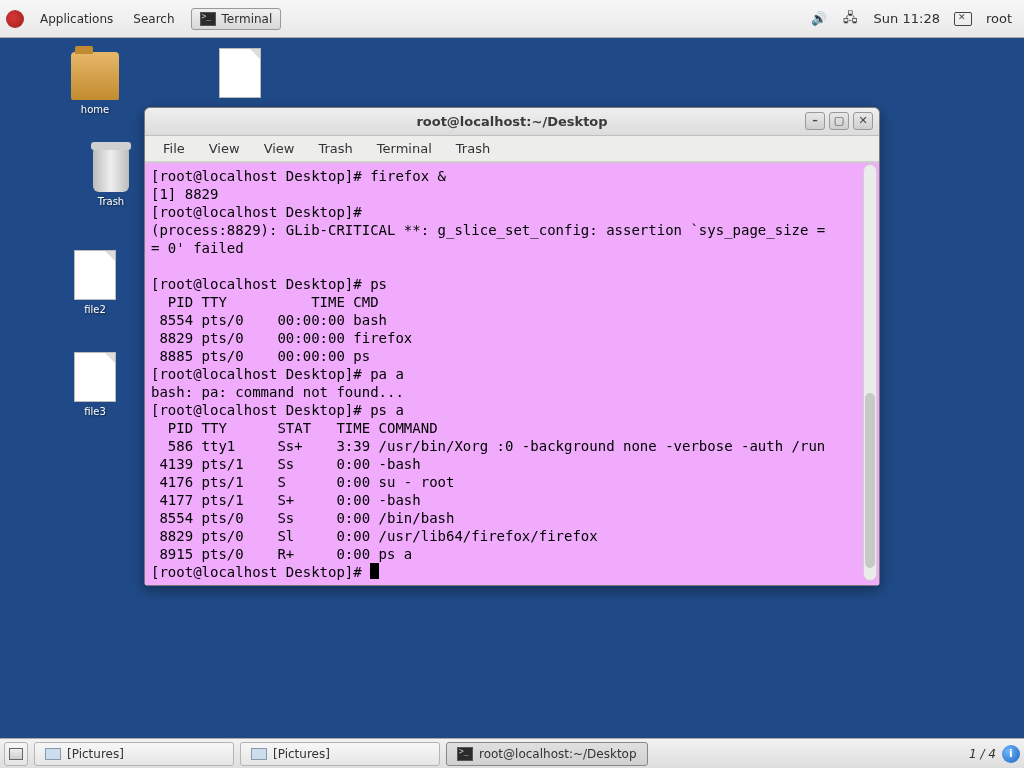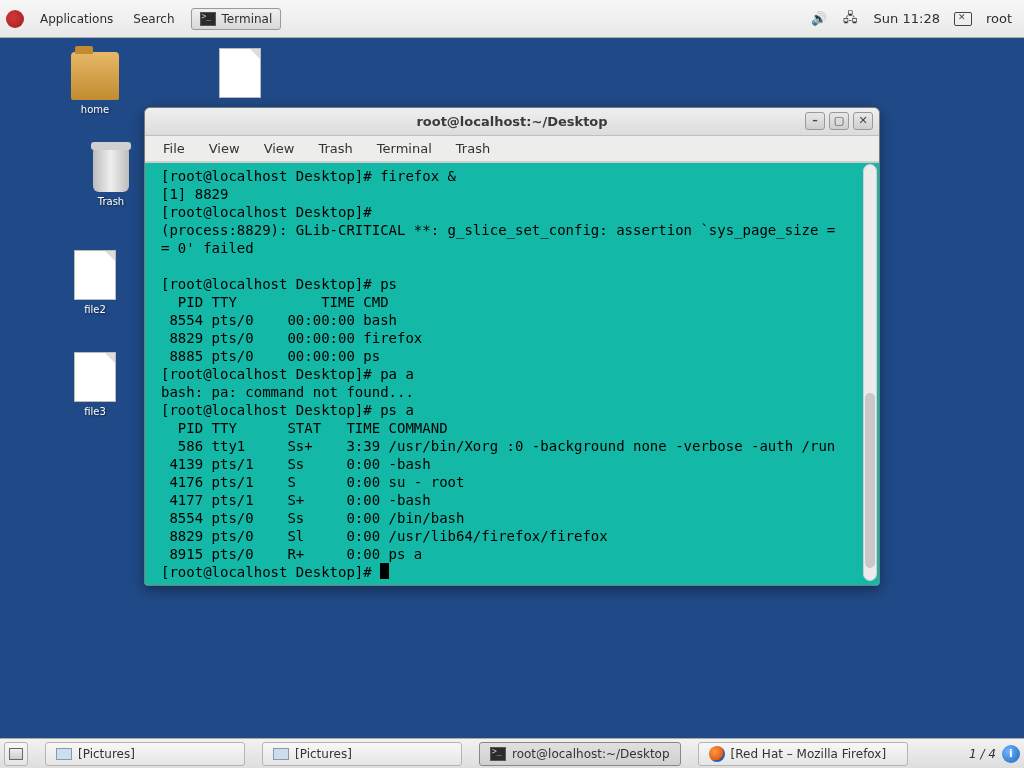--- a/index.html
+++ b/index.html
@@ -66,39 +66,39 @@
   .win-btn {
     width:20px; height:18px; background:linear-gradient(#e8e8e8,#cfcfcf);
     border:1px solid #999; border-radius:3px; font-size:11px; line-height:16px; text-align:center; color:#444;
   }
   .menubar {
     height:26px; display:flex; align-items:center; gap:4px; padding:0 8px;
     background:#ededec; border-bottom:1px solid #d0d0d0; font-size:13px; color:#333;
   }
   .menubar span { padding:2px 10px; }
   .terminal {
-    background:#14b8a6; color:#000;
+    background:#f0abfc; color:#000;
     font-family:"DejaVu Sans Mono","Liberation Mono",monospace;
-    font-size:14px; line-height:18px; padding:4px 16px;
+    font-size:14px; line-height:18px; padding:4px 6px;
     white-space:pre; border-top:1px solid #ccc;
   }
   .cursor { display:inline-block; width:9px; height:16px; background:#000; vertical-align:-2px; }
   .scrollbar { position:absolute; right:2px; top:56px; bottom:4px; width:14px; background:#ececec; border:1px solid #cfcfcf; border-radius:7px; }
   .thumb { position:absolute; left:1px; right:1px; top:55%; height:42%; background:#c8c8c8; border-radius:6px; }
 
   
   .bottom-panel {
     position:absolute; left:0; right:0; bottom:0; height:30px;
     background:linear-gradient(#f2f2f2,#dedede); border-top:1px solid #aaa;
     display:flex; align-items:center; padding:0 4px; font-size:12px; color:#333;
   }
   .bp-btn {
     height:24px; padding:0 10px; margin-right:6px;
     background:linear-gradient(#f7f7f7,#e6e6e6); border:1px solid #b5b5b5; border-radius:3px;
-    display:flex; align-items:center; gap:6px; min-width:200px;margin-left:11px;
+    display:flex; align-items:center; gap:6px; min-width:200px;
   }
   .bp-btn.active { background:linear-gradient(#e0e0e0,#d0d0d0); border-color:#888; }
   .pic-mini { width:16px; height:12px; background:#cde; border:1px solid #89a; }
   .ff-mini { width:16px; height:16px; border-radius:50%; background:radial-gradient(circle at 35% 35%,#ff9b3a,#e05a1a 60%,#2a5ea8 61%); }
   .ws { margin-left:auto; margin-right:6px;font-style:italic; }
   .info-mini { width:18px;height:18px;border-radius:50%;background:radial-gradient(circle at 35% 35%,#6fb6ff,#1b64b8);color:#fff;font-size:11px;font-weight:bold;line-height:18px;text-align:center; }
   .minimize-all {
     width:24px;height:24px;border:1px solid #b5b5b5;border-radius:3px;background:linear-gradient(#f7f7f7,#e6e6e6);
     display:flex;align-items:center;justify-content:center;margin-right:6px;
   }
@@ -200,19 +200,15 @@
     <span>[Pictures]</span>
   </div>
   <div class="bp-btn">
     <div class="pic-mini"></div>
     <span>[Pictures]</span>
   </div>
   <div class="bp-btn active">
     <div class="term-mini"></div>
     <span>root@localhost:~/Desktop</span>
   </div>
-  <div class="bp-btn" style="min-width:210px">
-    <div class="ff-mini"></div>
-    <span>[Red Hat – Mozilla Firefox]</span>
-  </div>
   <span class="ws">1 / 4</span>
   <div class="info-mini">i</div>
 </div>
 
 </body></html>

